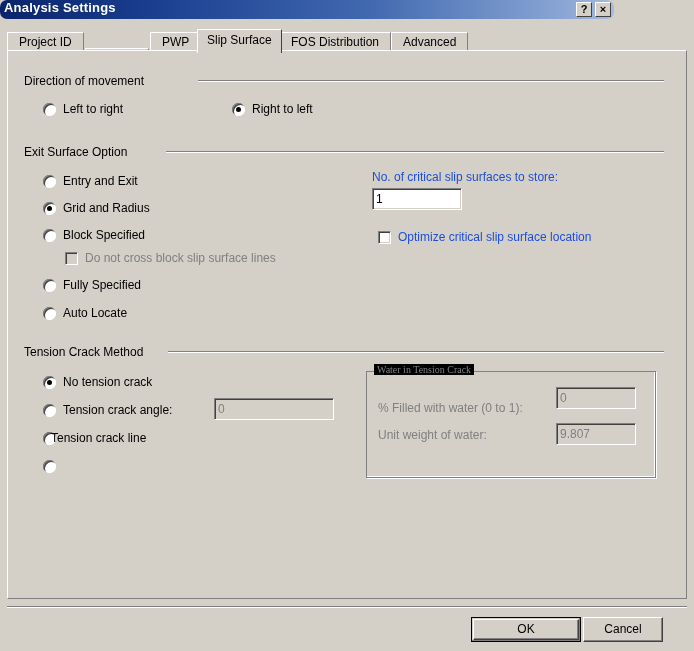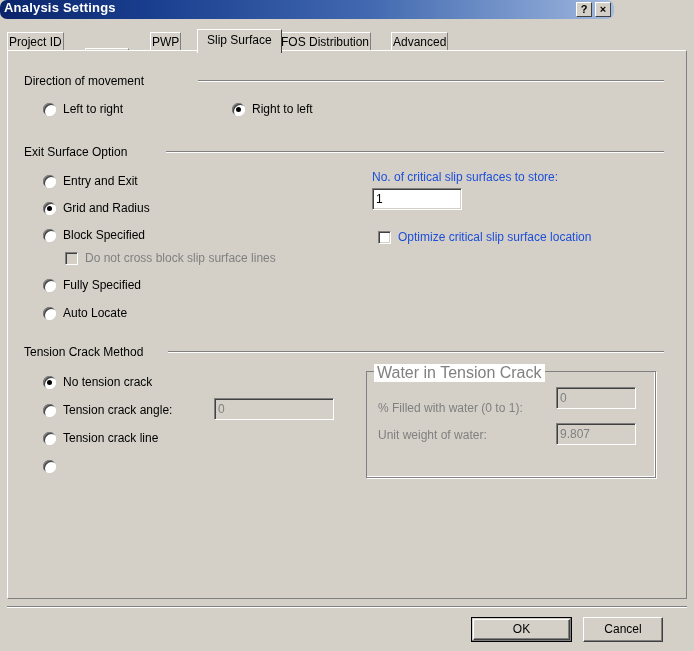--- a/index.html
+++ b/index.html
@@ -62,21 +62,21 @@
   }
   .tab {
     position: absolute;
     top: 3px;
     height: 19px;
     background: #d4d0c8;
     border-top: 1px solid #ffffff;
     border-left: 1px solid #ffffff;
     border-right: 1px solid #808080;
     box-sizing: border-box;
-    padding: 0 1px;
+    padding: 0 11px;
     line-height: 18px;
     font-size: 12px;
     white-space: nowrap;
     color: #000;
   }
   .tab.active {
     top: 0px;
     height: 24px;
     line-height: 21px;
     border-right: 1px solid #404040;
@@ -183,25 +183,26 @@
 
   
   .groupbox {
     position: absolute;
     border: 1px solid #808080;
     box-shadow: 1px 1px 0 #ffffff, inset -1px -1px 0 #ffffff;
     box-sizing: border-box;
   }
   .groupbox-title {
     position: absolute;
-    background: #ffffff;
+    background: #000000;
     padding: 0 3px;
-    font-size: 16px;
+    font-size: 10px;
     color: #808080;
     white-space: nowrap;
+    font-family: Liberation Serif, serif;
   }
 
   
   #bottom-sep {
     position: absolute;
     left: 7px; top: 606px;
     width: 680px; height: 2px;
     border-top: 1px solid #808080;
     border-bottom: 1px solid #ffffff;
     box-sizing: border-box;
@@ -304,33 +305,33 @@
   <div class="radio" style="left:35px; top:325px;">
       <span class="dot"></span>
     </div>
   <div class="radio-label" style="left:55px; top:324px;">No tension crack</div>
 
   <div class="radio" style="left:35px; top:353px;"></div>
   <div class="radio-label" style="left:55px; top:352px;">Tension crack angle:</div>
   <div class="textbox disabled" style="left:206px; top:347px; width:120px; height:22px;">0</div>
 
   <div class="radio" style="left:35px; top:381px;"></div>
-  <div class="radio-label" style="left:55px; top:380px;">Tension crack line</div>
+  <div class="radio-label" style="left:43px; top:380px;">Tension crack line</div>
 
   <div class="radio" style="left:35px; top:409px;"></div>
 
   <div class="groupbox" style="left:358px; top:320px; width:290px; height:107px;"></div>
   <div class="groupbox-title" style="left:366px; top:313px;">Water in Tension Crack</div>
 
   <div class="label disabled" style="left:370px; top:341px;margin-top:9px;">% Filled with water (0 to 1):</div>
   <div class="textbox disabled" style="left:548px; top:336px; width:80px; height:22px;">0</div>
 
   <div class="label disabled" style="left:370px; top:377px;">Unit weight of water:</div>
   <div class="textbox disabled" style="left:548px; top:372px; width:80px; height:22px;">9.807</div>
 
 </div>
 
 <div id="bottom-sep"></div>
 
-<div class="pushbtn default" style="left:471px; top:617px; width:101px;">
+<div class="pushbtn default" style="left:471px; top:617px; width:110px;">
   <div class="inner">OK</div>
 </div>
 <div class="pushbtn" style="left:583px; top:617px; width:80px;">Cancel</div>
 
 </body></html>

